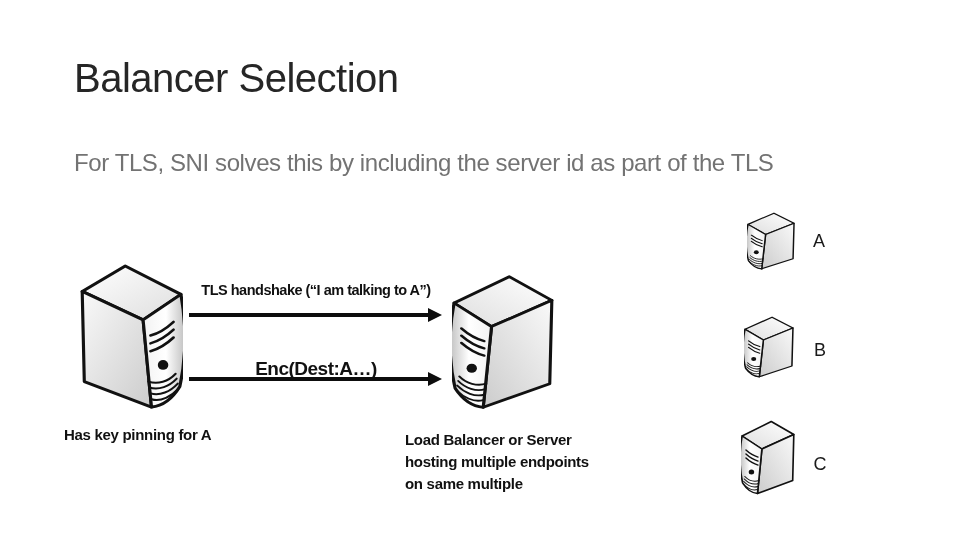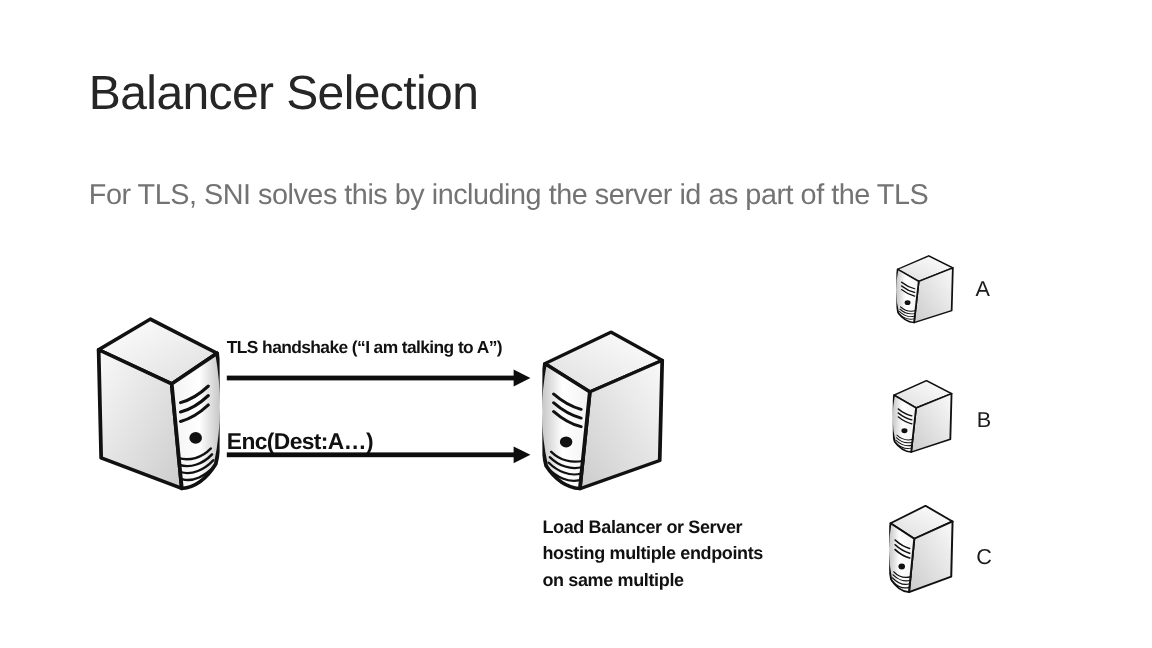--- a/index.html
+++ b/index.html
@@ -56,37 +56,37 @@
     border-left: 14px solid #0d0d0d;
     border-top: 7px solid transparent;
     border-bottom: 7px solid transparent;
   }
   .arrow1 { top: 313px; }
   .arrow2 { top: 377px; }
   .msg-label {
     position: absolute;
     left: 189px;
     width: 254px;
-    text-align: left;
+    text-align: center;
     font-weight: 700;
     letter-spacing: -0.5px;
     white-space: nowrap;
     color: #111111;
   }
   .msg1 { top: 282px; font-size: 14.5px; }
   .msg2 { top: 358px; font-size: 19px; }
   .caption {
     position: absolute;
     font-size: 15px;
     font-weight: 700;
     letter-spacing: -0.3px;
     color: #111111;
   }
   .client-caption { left: 64px; top: 426px; white-space: nowrap; }
-  .lb-caption { left: 405px; top: 429px; line-height: 22px; margin-left: 47px; }
+  .lb-caption { left: 405px; top: 429px; line-height: 22px; }
   .ep-label {
     position: absolute;
     width: 22px;
     text-align: center;
     font-size: 18px;
     font-weight: 400;
     color: #1a1a1a;
   }
   .ep-a { left: 808px; top: 231px; }
   .ep-b { left: 809px; top: 340px; }
@@ -162,20 +162,21 @@
   <svg class="server server-ep-c" viewBox="0 0 100 150" preserveAspectRatio="none">
     <use href="#server-left"></use>
   </svg>
 
   <div class="msg-label msg1">TLS handshake (“I am talking to A”)</div>
   <div class="arrow arrow1"></div>
 
   <div class="msg-label msg2">Enc(Dest:A…)</div>
   <div class="arrow arrow2"></div>
 
+  <div class="caption client-caption">Has key pinning for A</div>
   <div class="caption lb-caption">
     <div>Load Balancer or Server</div>
     <div>hosting multiple endpoints</div>
     <div>on same multiple</div>
   </div>
 
   <div class="ep-label ep-a">A</div>
   <div class="ep-label ep-b">B</div>
   <div class="ep-label ep-c">C</div>
 

